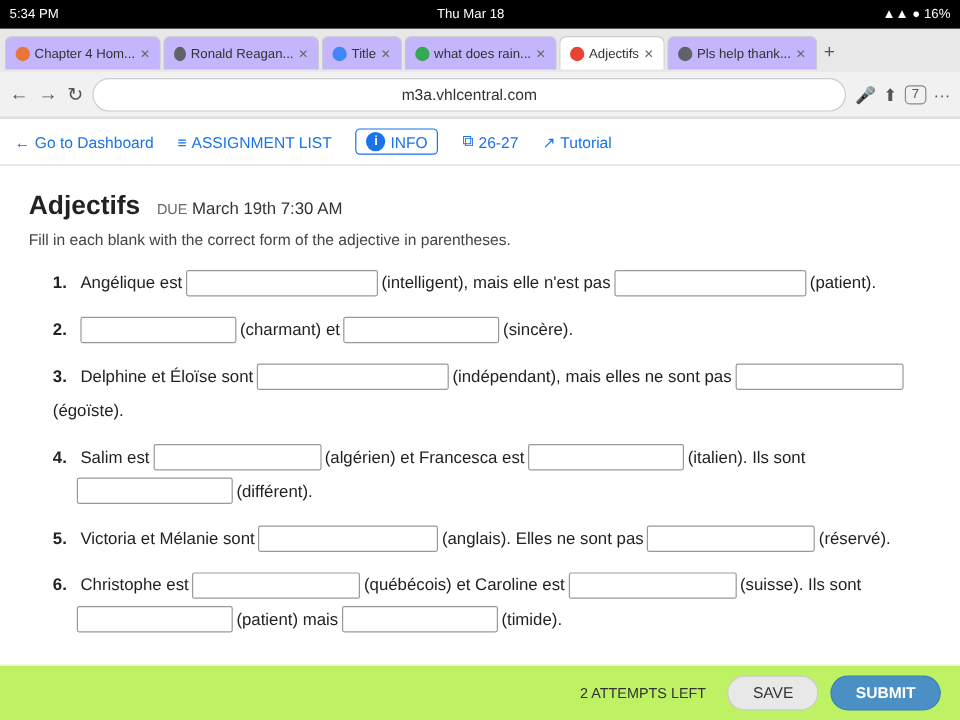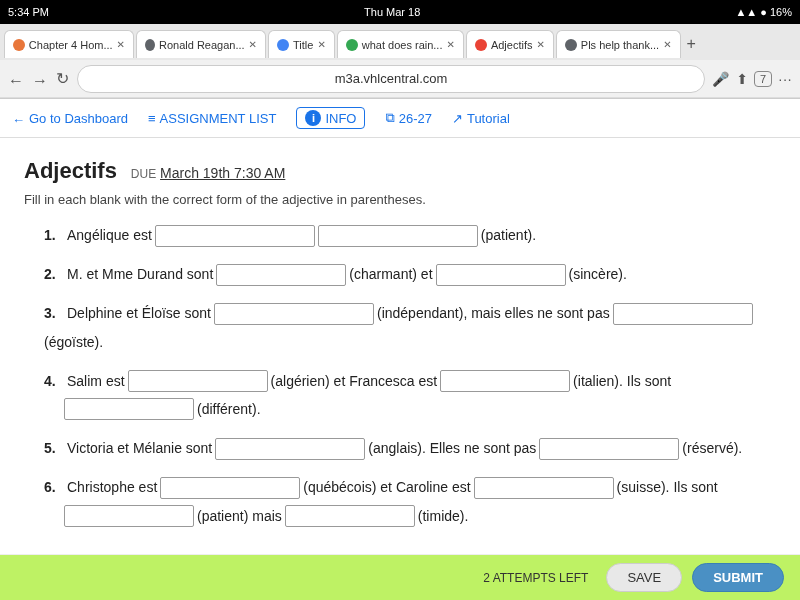--- a/index.html
+++ b/index.html
@@ -13,21 +13,21 @@
     .status-bar {
       display: flex; justify-content: space-between; align-items: center;
       padding: 12px 8px; font-size: 11px; background: #000; color: #fff;
       height: 18px;
     }
     .tab-bar {
       display: flex; align-items: center; background: #e8e8e8;
       padding: 4px 4px 0 4px; gap: 2px; height: 36px;
     }
     .tab {
-      display: flex; align-items: center; background: #ffffff;
+      display: flex; align-items: center; background: #c4b5fd;
       border: 1px solid #ccc; border-bottom: none; border-radius: 6px 6px 0 0;
       padding: 4px 8px; font-size: 11px; color: #333; max-width: 130px;
       height: 28px; gap: 4px; cursor: pointer; white-space: nowrap; overflow: hidden;
     }
     .tab.active { background: #fff; }
     .tab-icon { width: 12px; height: 12px; border-radius: 50%; display: inline-block; }
     .tab-close { margin-left: auto; color: #666; font-size: 10px; }
     .tab-new { background: none; border: none; font-size: 16px; color: #555; cursor: pointer; padding: 0 4px; }
     .address-bar {
       display: flex; align-items: center; background: #f1f1f1;
@@ -50,21 +50,21 @@
     .toolbar-btn {
       display: flex; align-items: center; gap: 4px; font-size: 13px;
       color: #1a73e8; cursor: pointer; text-decoration: none; background: none; border: none;
     }
     .toolbar-btn.active { border: 1.5px solid #1a73e8; border-radius: 4px; padding: 2px 8px; }
 
     
     .main-content { padding: 20px 24px; overflow-y: auto; height: calc(600px - 18px - 36px - 38px - 46px); }
     .assignment-title { font-size: 22px; font-weight: bold; color: #222; }
     .due-label { font-size: 12px; font-weight: normal; color: #666; text-transform: uppercase; margin-left: 10px; margin-top: 12px; }
-    .due-date { font-size: 14px; font-weight: normal; color: #333; text-decoration: underline; }
+    .due-date { font-size: 14px; font-weight: normal; color: #333; }
     .instructions { font-size: 13px; color: #444; margin: 8px 0 16px 0; }
 
     
     .exercise { margin-left: 20px; }
     .exercise-item { margin-bottom: 14px; display: flex; flex-wrap: wrap; align-items: baseline; gap: 3px; line-height: 1.8; font-size: 14px; color: #222; }
     .item-num { font-weight: bold; min-width: 20px; }
     .blank-input {
       border: 1px solid #999; border-radius: 2px; height: 22px; background: #fff;
       padding: 0 4px; font-size: 13px; outline: none;
     }
@@ -175,27 +175,27 @@
     <span class="due-date">March 19th 7:30 AM</span>
   </div>
   <div class="instructions">Fill in each blank with the correct form of the adjective in parentheses.</div>
 
   <div class="exercise">
 
     <div class="exercise-item">
       <span class="item-num">1.</span>
       <span>Angélique est</span>
       <input class="blank-input" style="width: 160px;" type="text">
+      <span>(intelligent), mais elle n'est pas</span>
       <input class="blank-input" style="width: 160px;" type="text">
       <span>(patient).</span>
     </div>
 
     <div class="exercise-item">
       <span class="item-num">2.</span>
-      <span>M. et Mme Durand sont</span>
       <input class="blank-input" style="width: 130px;" type="text">
       <span>(charmant) et</span>
       <input class="blank-input" style="width: 130px;" type="text">
       <span>(sincère).</span>
     </div>
 
     <div class="exercise-item">
       <span class="item-num">3.</span>
       <span>Delphine et Éloïse sont</span>
       <input class="blank-input" style="width: 160px;" type="text">

